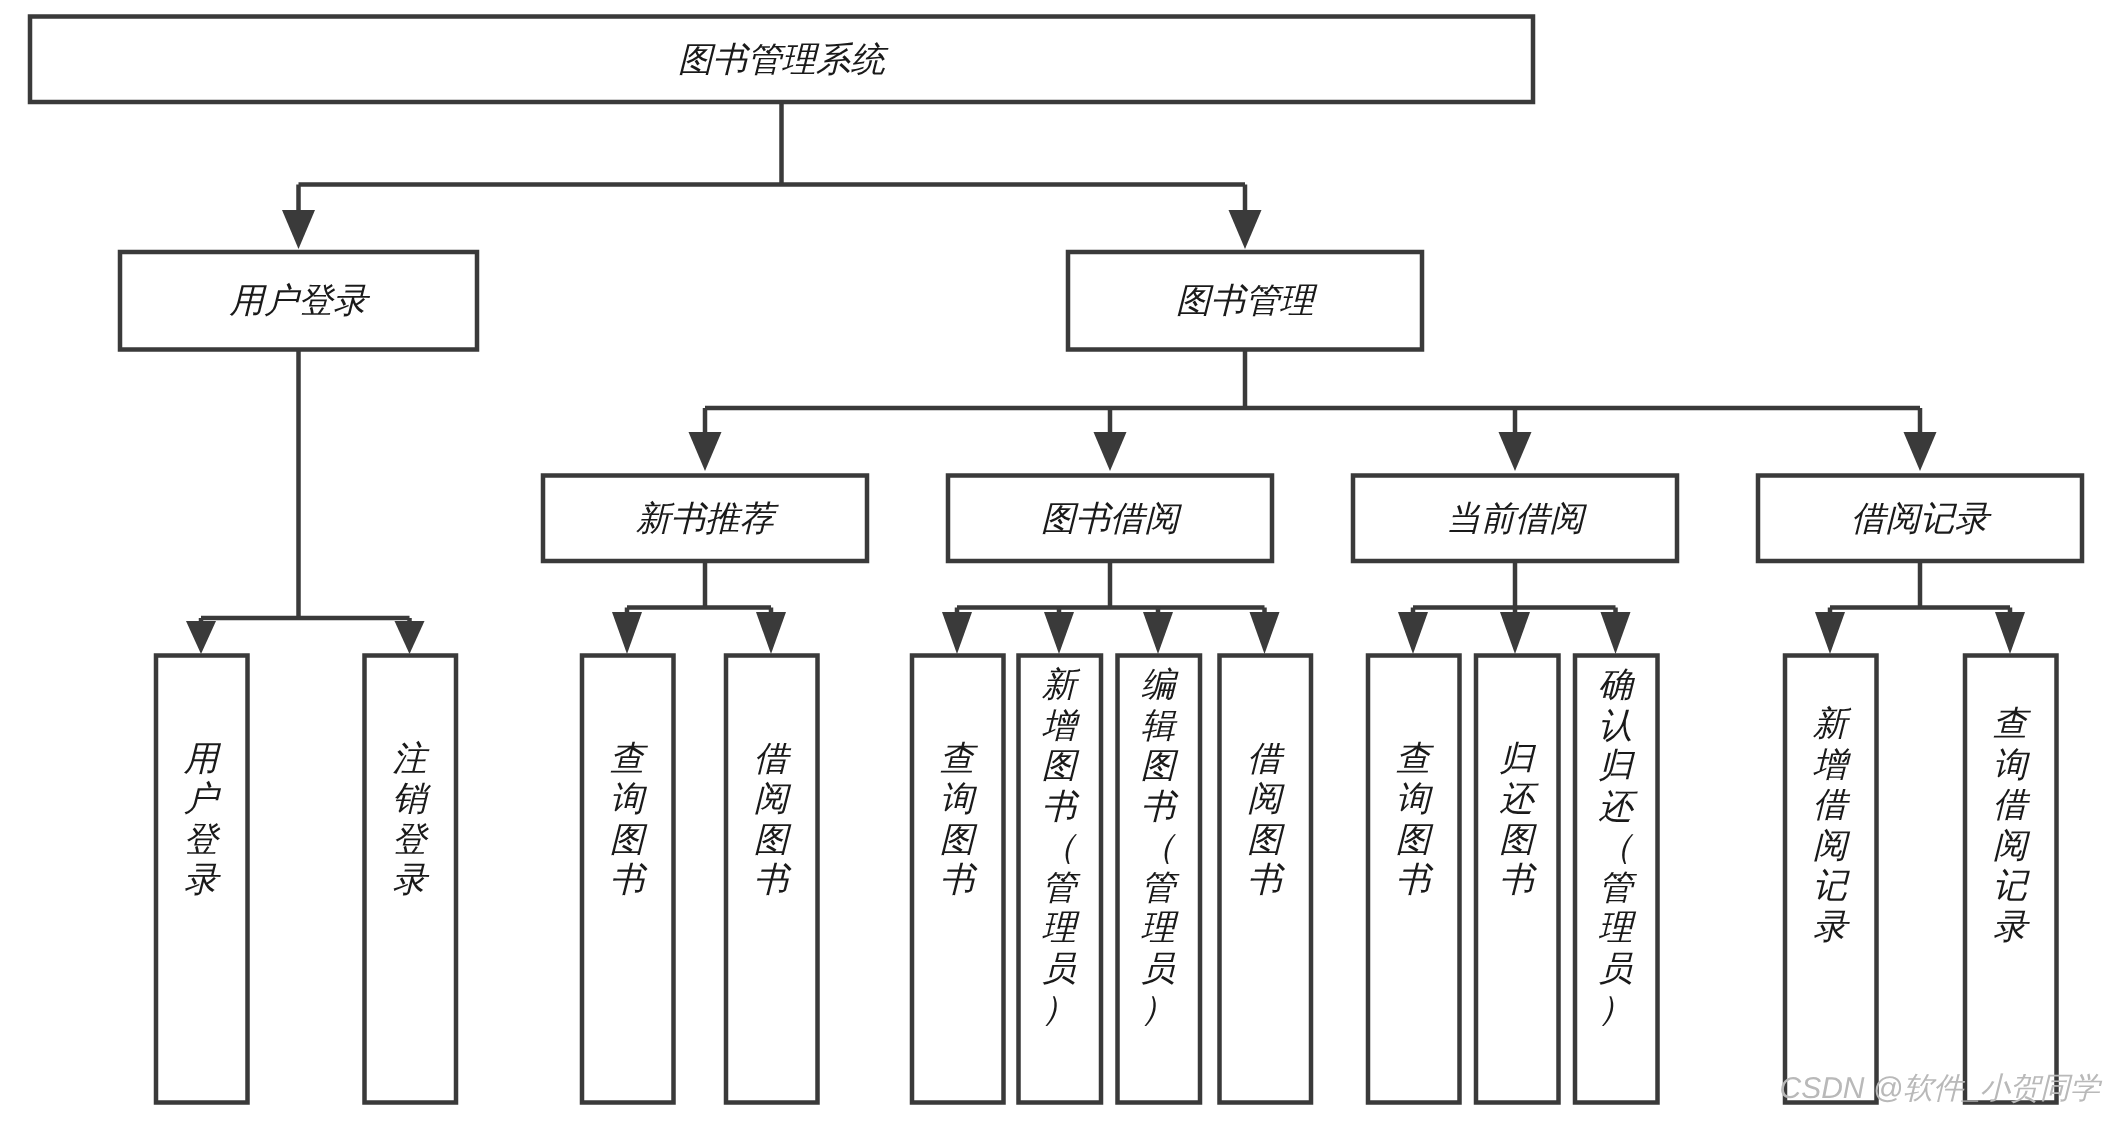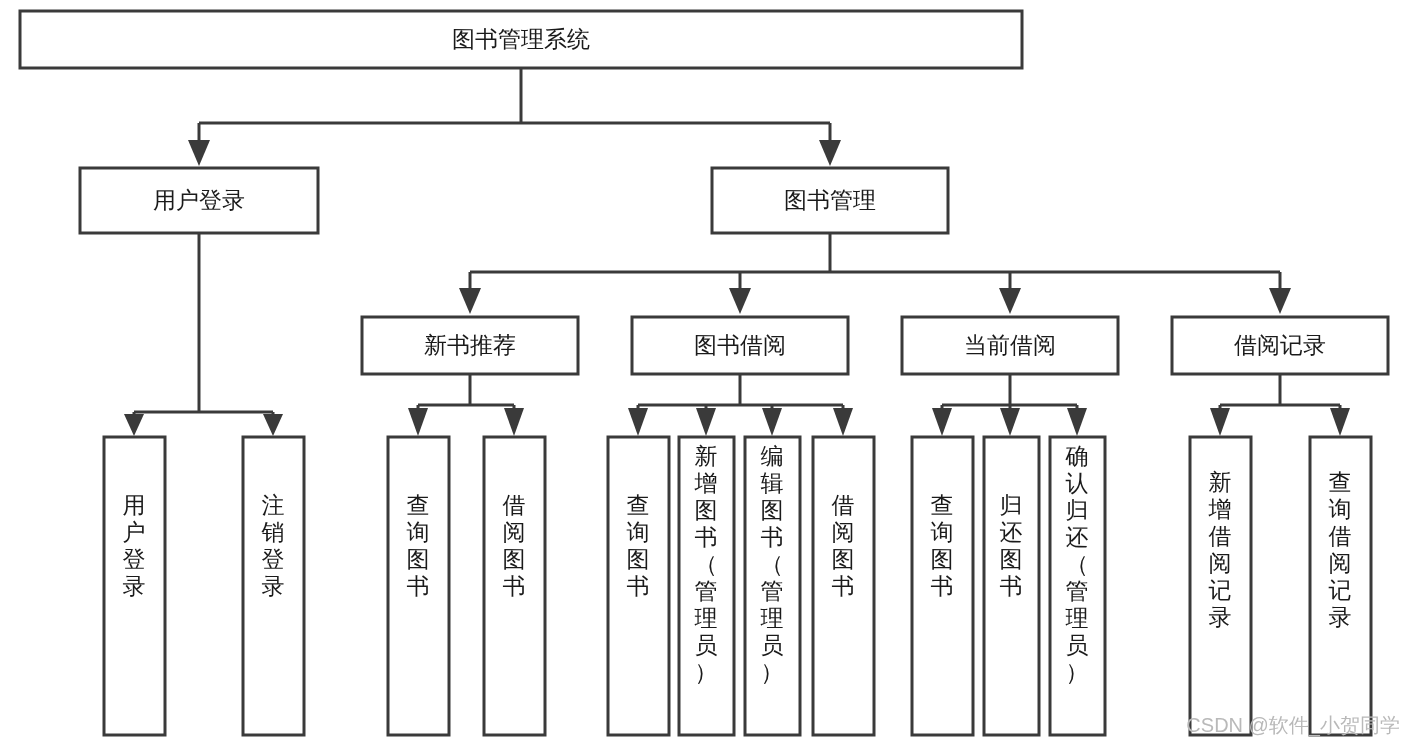--- a/index.html
+++ b/index.html
@@ -10,20 +10,21 @@
   body {
     width: 1405px;
     height: 747px;
     font-family: "Liberation Sans", "DejaVu Sans", sans-serif;
     overflow: hidden;
   }
   #diagram-root {
     position: relative;
     width: 1405px;
     height: 747px;
+    font-style: italic;
   }
   svg.diagram-canvas {
     position: absolute;
     top: 0;
     left: 0;
     width: 1405px;
     height: 747px;
   }
   .node-box {
     fill: #ffffff;

